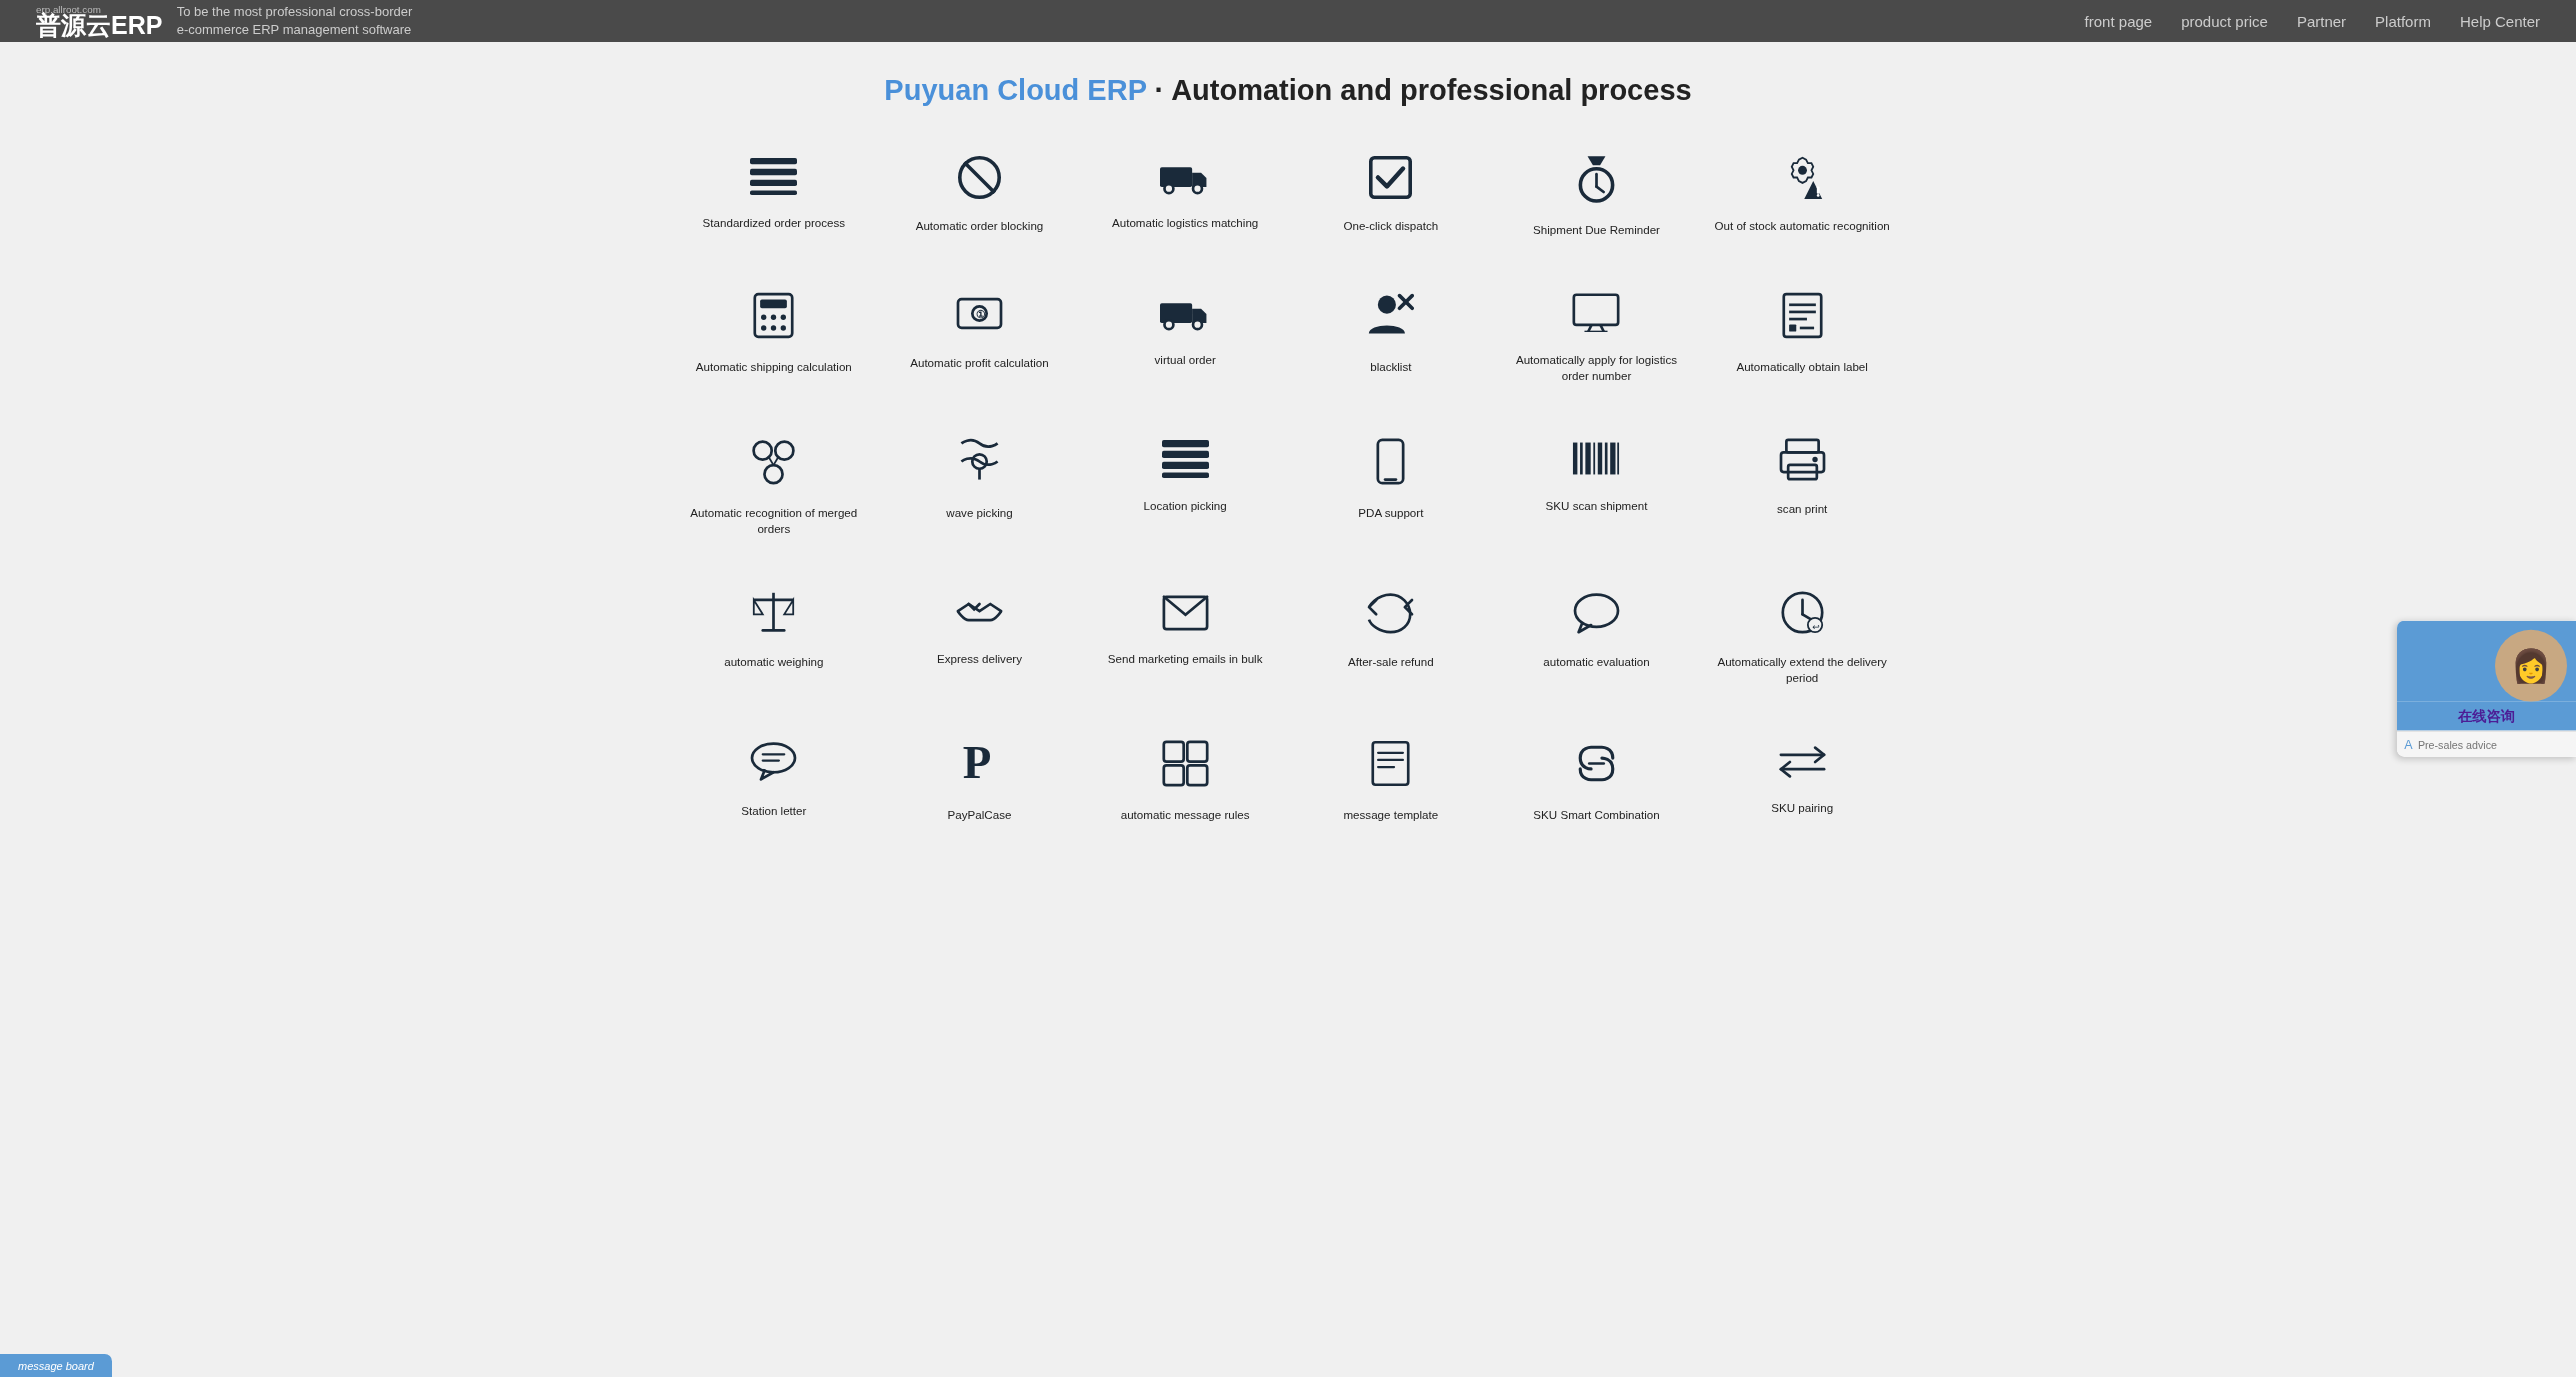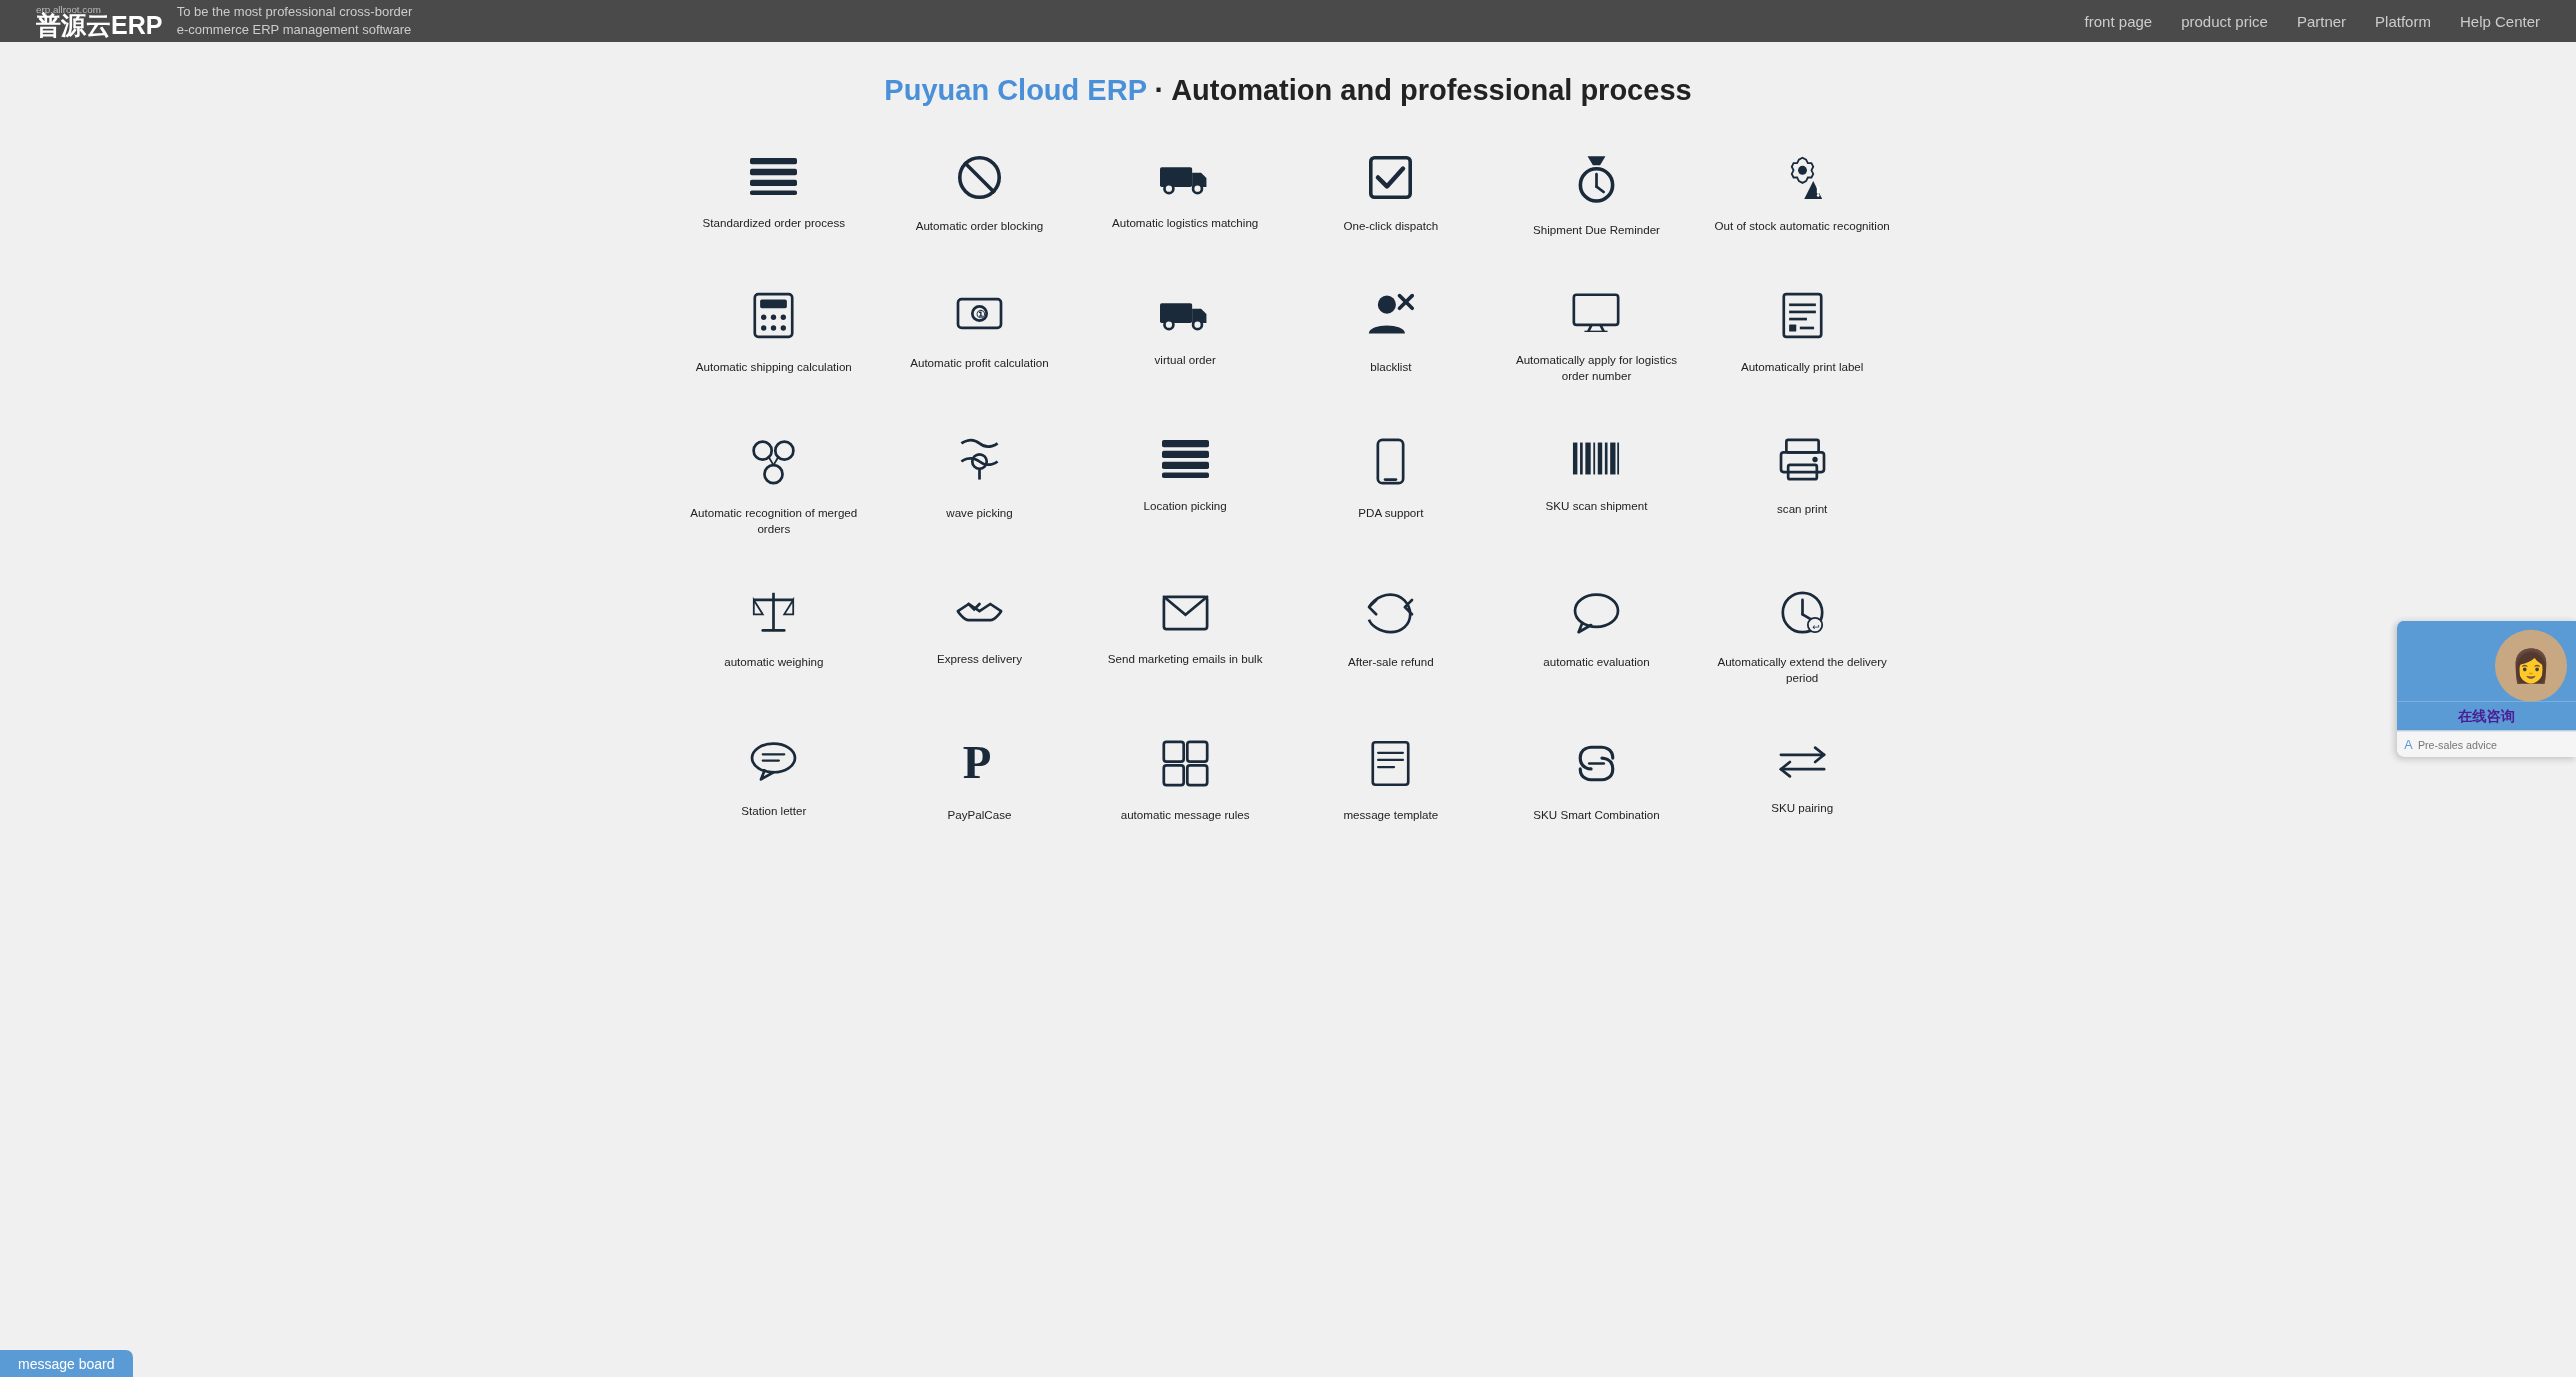--- a/index.html
+++ b/index.html
@@ -152,22 +152,23 @@
     }
 
     
     .bottom-bar {
       position: fixed;
       bottom: 0;
       left: 0;
       background: #5b9bd5;
       color: white;
       padding: 5.4px 18px;
-      font-size: 14px;
+      font-size: 11px;
       border-radius: 0 7.2px 0 0;
+      font-style: italic;
     }
   </style>
 </head>
 <body>
 
 <div class="header">
   <div class="header-left">
     <div style="color:#bbb;font-size:9.8px;position:absolute;top:3.6px;left:36px;">erp.allroot.com</div>
     <div style="margin-top:9px;">
       <span class="logo-text">普源云ERP</span>
@@ -295,21 +296,21 @@
     </div>
     <div class="feature-item">
       <div class="feature-icon"><svg width="41" height="47" viewBox="0 0 46 52" fill="none" xmlns="http://www.w3.org/2000/svg">
           <rect x="2" y="2" width="42" height="48" rx="3" stroke="#1a2a3a" stroke-width="3" fill="none"></rect>
           <line x1="8" y1="14" x2="38" y2="14" stroke="#1a2a3a" stroke-width="3"></line>
           <line x1="8" y1="22" x2="38" y2="22" stroke="#1a2a3a" stroke-width="3"></line>
           <line x1="8" y1="30" x2="28" y2="30" stroke="#1a2a3a" stroke-width="3"></line>
           <rect x="8" y="36" width="8" height="8" rx="1" fill="#1a2a3a"></rect>
           <line x1="20" y1="40" x2="36" y2="40" stroke="#1a2a3a" stroke-width="3"></line>
         </svg></div>
-      <div class="feature-label">Automatically print label</div>
+      <div class="feature-label">Automatically obtain label</div>
     </div>
     <div class="feature-item">
       <div class="feature-icon"><svg width="47" height="47" viewBox="0 0 52 52" fill="none" xmlns="http://www.w3.org/2000/svg">
           <circle cx="14" cy="14" r="10" stroke="#1a2a3a" stroke-width="3" fill="none"></circle>
           <circle cx="38" cy="14" r="10" stroke="#1a2a3a" stroke-width="3" fill="none"></circle>
           <circle cx="26" cy="40" r="10" stroke="#1a2a3a" stroke-width="3" fill="none"></circle>
           <line x1="20" y1="20" x2="26" y2="30" stroke="#1a2a3a" stroke-width="2"></line>
           <line x1="32" y1="20" x2="26" y2="30" stroke="#1a2a3a" stroke-width="2"></line>
         </svg></div>
       <div class="feature-label">Automatic recognition of merged orders</div>

